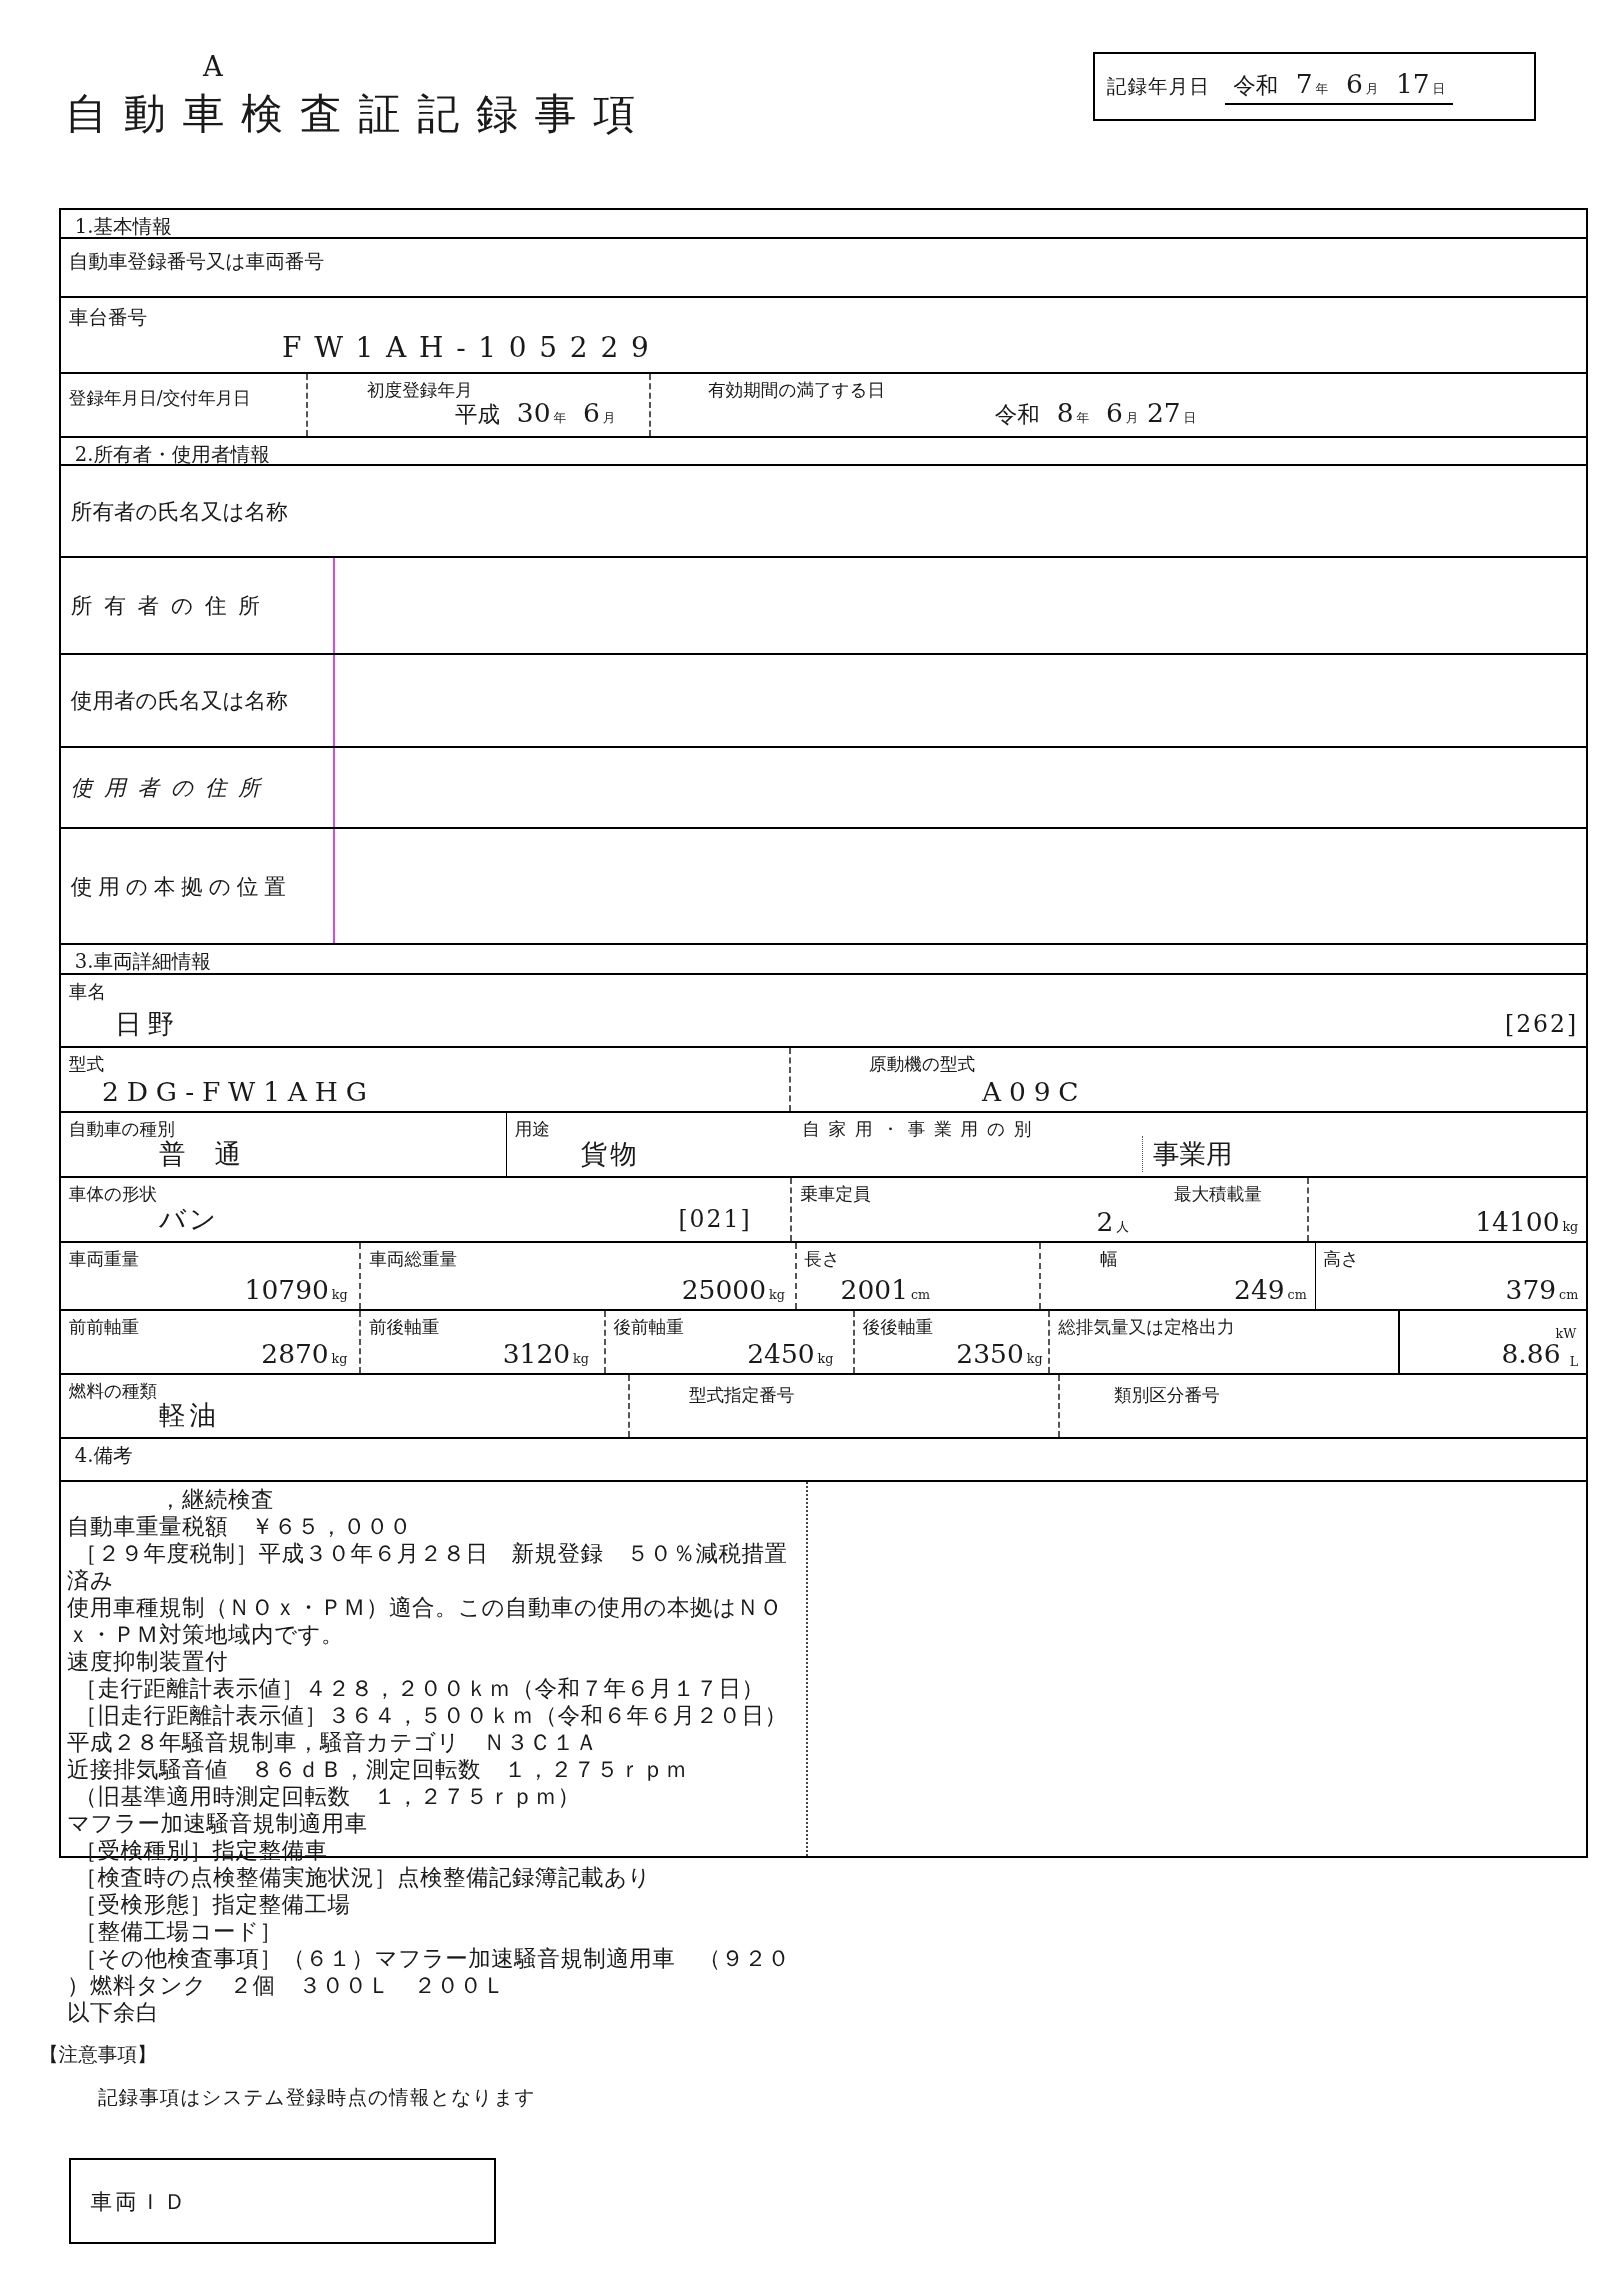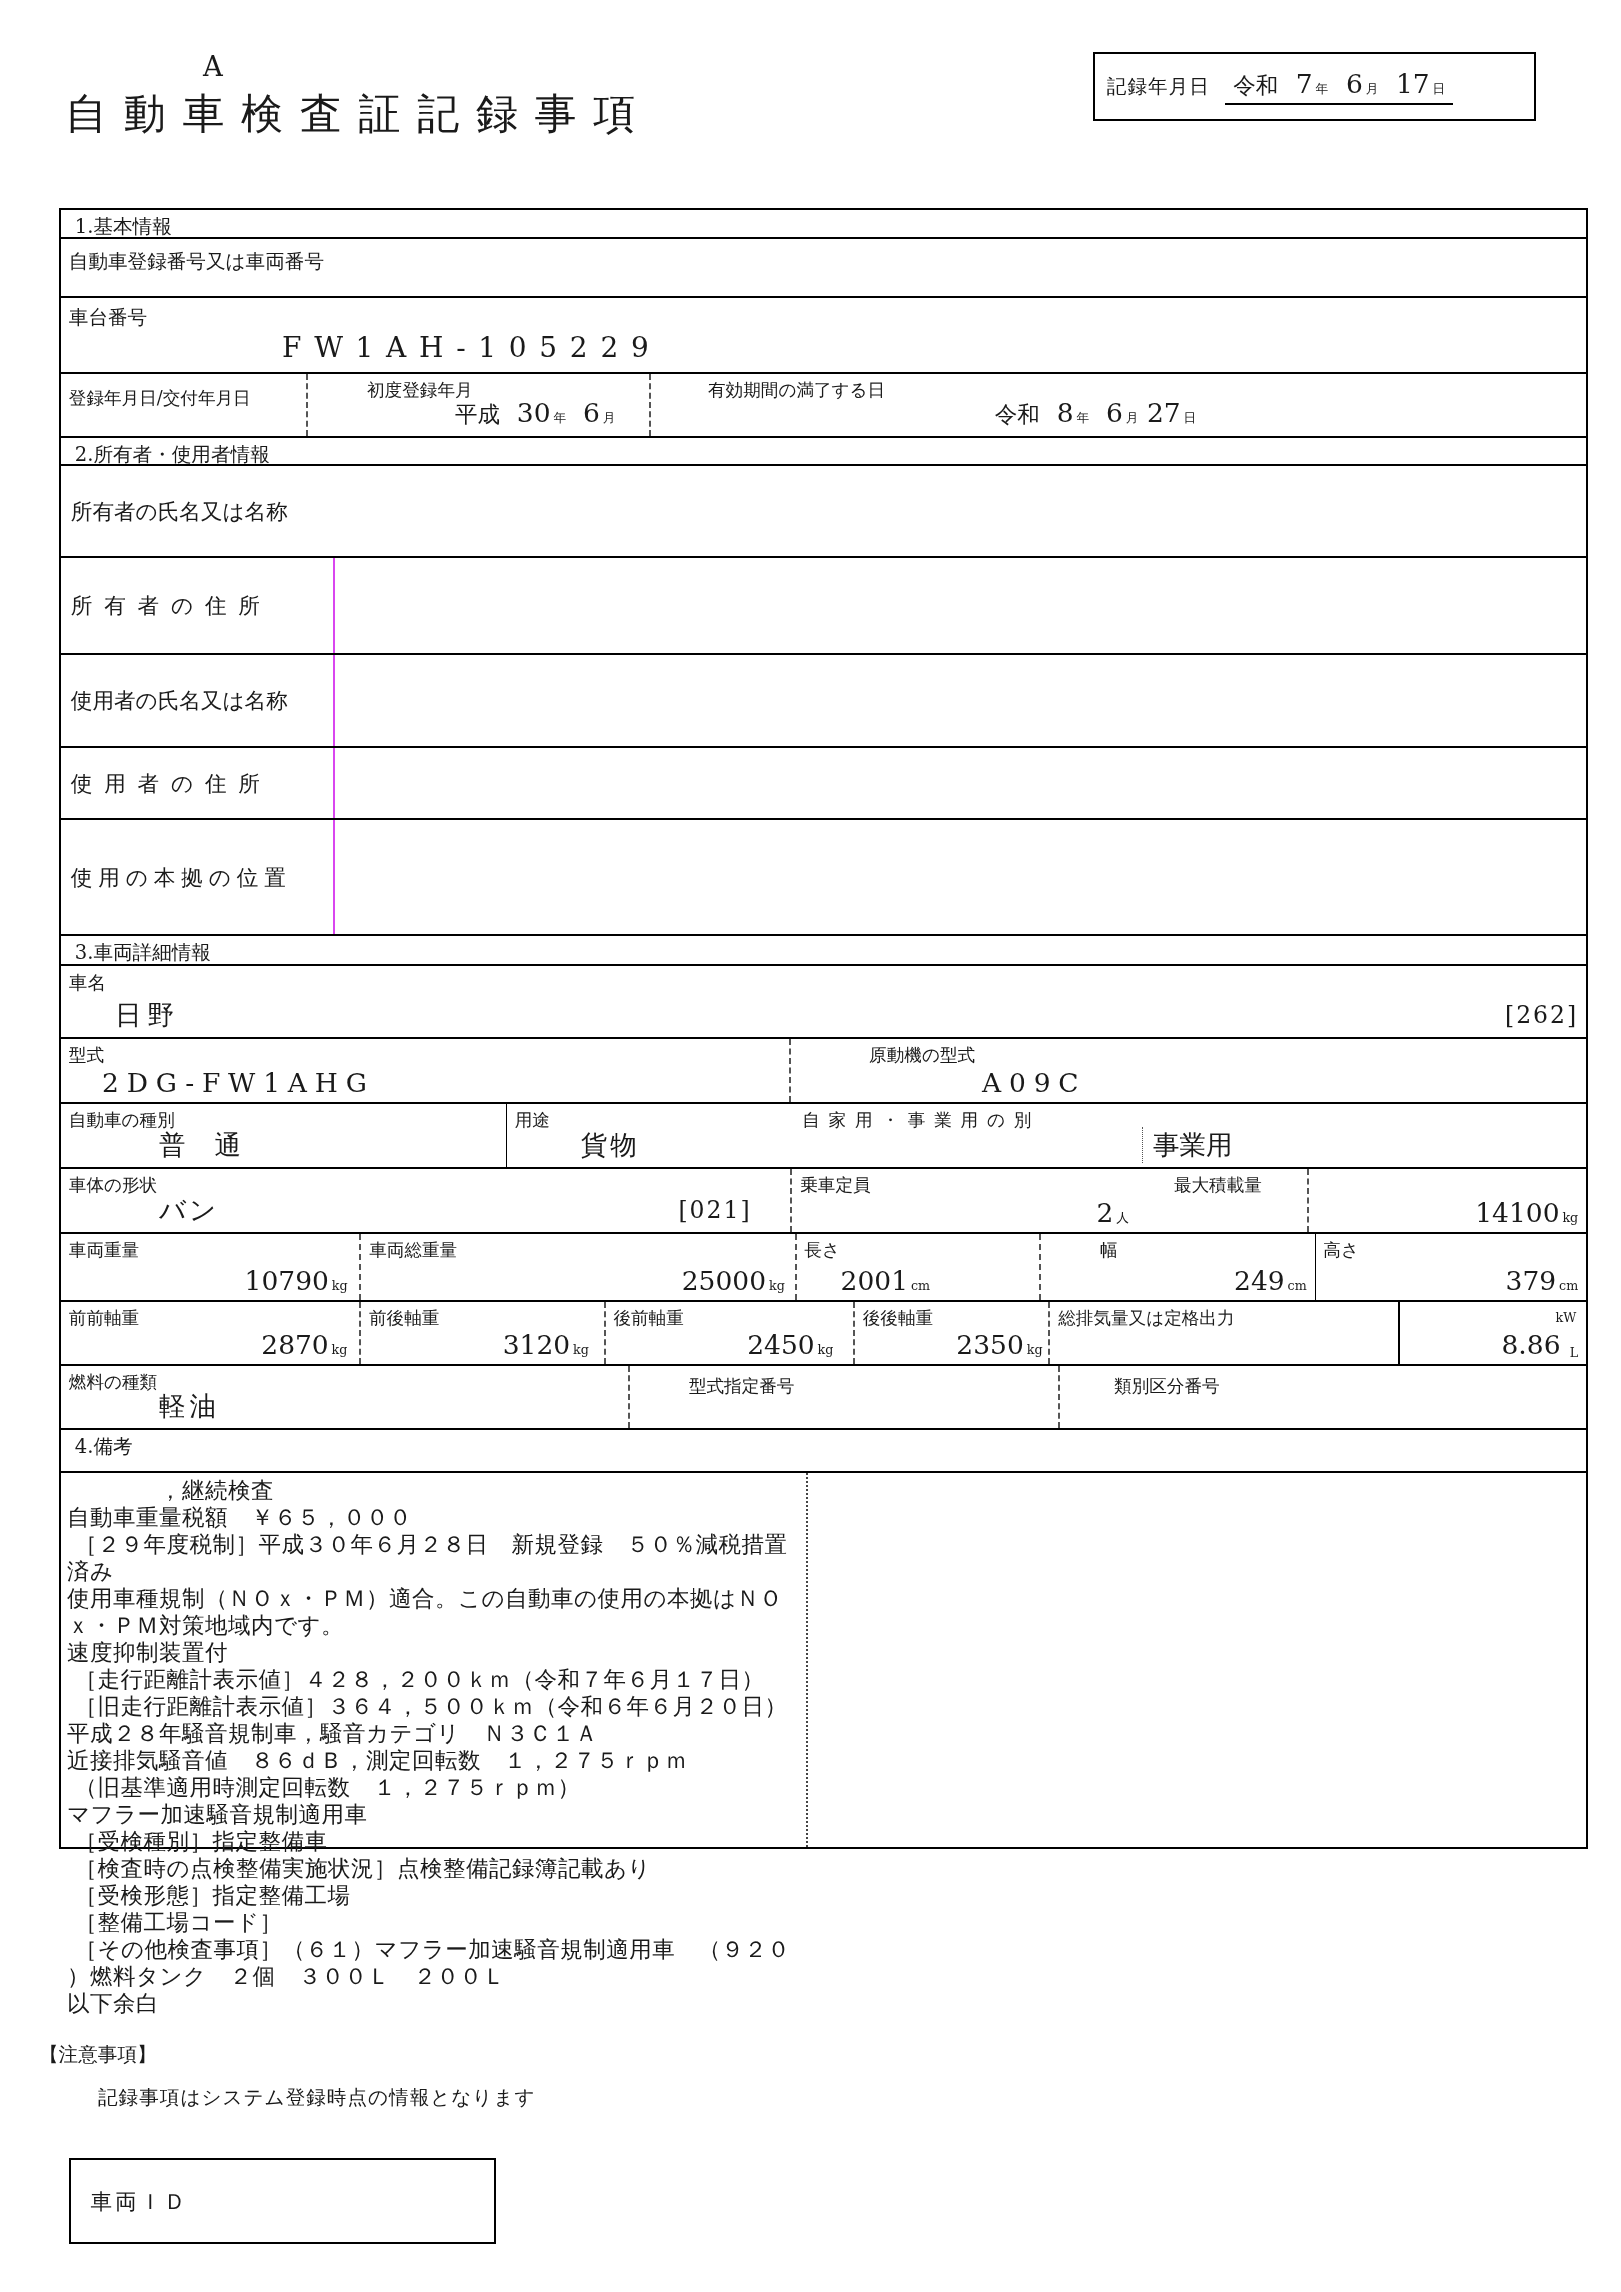--- a/index.html
+++ b/index.html
@@ -36,21 +36,21 @@
   .trow:last-child { border-bottom:none; }
   .sec-header { font-size:19.6px; padding:2.9px 0 0 13.7px; border-bottom:2px solid #000; background:#fff; }
   #h1 { height:29px; }
   #r-regnum   { height:59px; }
   #r-chassis  { height:76px; }
   #r-regdate  { height:64px; }
   #h2 { height:28px; }
   #r-ownname  { height:92px; }
   #r-ownaddr  { height:97px; }
   #r-usename  { height:93px; }
-  #r-useaddr  { height:72px; }
+  #r-useaddr  { height:81px;font-style:italic; }
   #r-baseloc  { height:116px; }
   #h3 { height:30px; }
   #r-carname  { height:73px; }
   #r-model    { height:65px; }
   #r-class    { height:65px; }
   #r-body     { height:65px;gap:31px; }
   #r-weight   { height:68px; }
   #r-axle     { height:64px; }
   #r-fuel     { height:64px; }
   #h4 { height:43px; }
@@ -119,21 +119,21 @@
   #c-width .val { right:7.8px; }
   #c-height { width:272px; }
   #c-height .val { right:7.8px; }
   #c-axff { width:299px; }  #c-axff .val { right:11.8px; }
   #c-axfr { width:245px; }  #c-axfr .val { right:14.7px; }
   #c-axrf { width:250px; }  #c-axrf .val { right:19.6px; }
   #c-axrr { width:196px; }  #c-axrr .val { right:5.9px; }
   #c-disp { width:539px; }
   #c-disp .inner-div { position:absolute; left:348px; top:0; bottom:0; border-left:2px solid #000; }
   #c-disp .val { right:25.5px; }
-  #c-disp .unit-top { position:absolute; top:8px; right:9.8px; font-size:12.7px; }
+  #c-disp .unit-top { position:absolute; top:15px; right:9.8px; font-size:12.7px; }
   #c-disp .unit-bottom { position:absolute; bottom:3.9px; right:7.8px; font-size:12.7px; }
   #c-fuel { width:568px; }
   #c-fuel .val { left:98px; letter-spacing:3.9px; }
   #c-typedesig { width:431px; }
   #c-typedesig .lbl { left:59px; top:7.8px; }
   #c-catnum { width:529px; }
   #c-catnum .lbl { left:54px; top:7.8px; }
 
   
   #r-remarks { display:block; }

